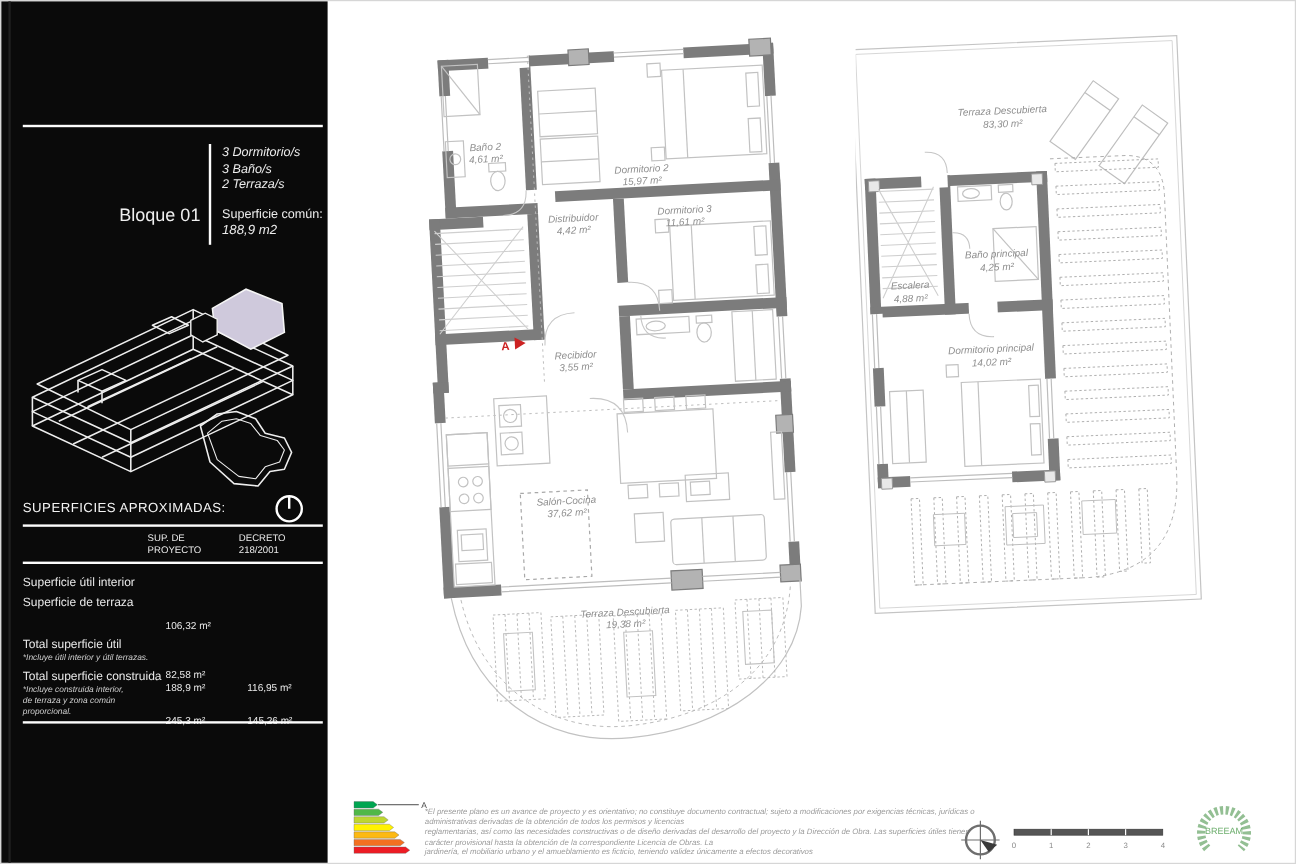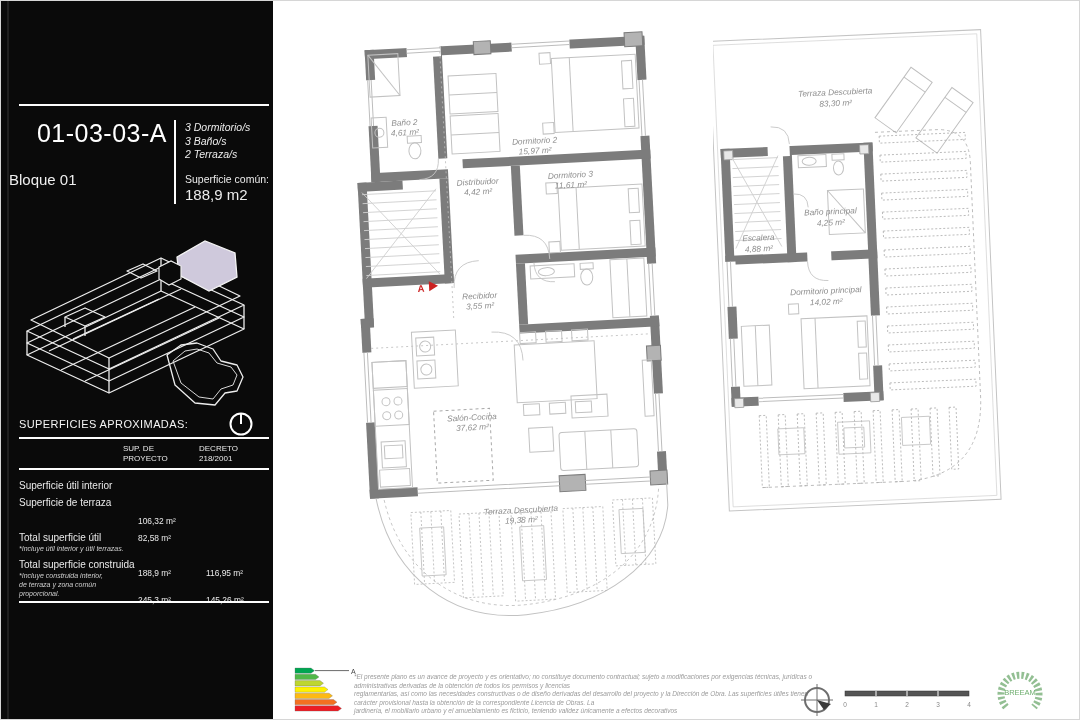--- a/index.html
+++ b/index.html
@@ -4,25 +4,25 @@
 <style>
   * { margin:0; padding:0; box-sizing:border-box; }
   html,body { width:1080px; height:720px; background:#fff; font-family:"Liberation Sans", sans-serif; }
   #page { position:relative; width:1080px; height:720px; background:#fff; border:1px solid #d6d6d6; overflow:hidden; }
 
   
   .sidebar { position:absolute; left:0; top:0; width:272px; height:720px; background:#0a0a0a; color:#f2f2f2; }
   .edge-strip { position:absolute; left:6px; top:0; width:2px; height:720px; background:#1f1f1f; }
   .hrule { position:absolute; left:18px; width:250px; height:2px; background:#fdfdfd; }
   .unit-code { position:absolute; left:8px; top:118px; width:158px; text-align:right; font-size:25px; letter-spacing:0.5px; color:#fff; }
-  .block-label { position:absolute; left:8px; top:170px; width:158px; font-size:15px; color:#efefef; }
+  .block-label { position:absolute; left:8px; top:170px; width:158px; text-align:right; font-size:15px; color:#efefef; }
   .vrule { position:absolute; left:173px; top:119px; width:2px; height:84px; background:#fdfdfd; }
   .specs { position:absolute; left:184px; top:120px; font-size:10.5px; line-height:13.5px; color:#ececec;font-style:italic; }
   .sup-label { position:absolute; left:184px; top:172px; font-size:10.5px; color:#ececec; }
-  .sup-value { position:absolute; left:184px; top:185px; font-size:15px; color:#ececec; }
+  .sup-value { position:absolute; left:184px; top:185px; font-size:11px; color:#ececec;font-style:italic; }
   .surf-title { position:absolute; left:18px; top:417px; font-size:11px; letter-spacing:0.4px; color:#f4f4f4; }
   .th { position:absolute; font-size:8px; line-height:9.5px; text-align:left; color:#e9e9e9; white-space:pre-line; }
   .tl { position:absolute; left:18px; font-size:10px; color:#e9e9e9; }
   .tn { position:absolute; left:18px; font-size:7px; font-style:italic; line-height:9px; color:#cfcfcf; white-space:pre-line; }
   .tv { position:absolute; font-size:8.4px; color:#e9e9e9;margin-top:36px; }
 
   
   .plan { position:absolute; }
   .disclaimer { position:absolute; left:353px; top:672px; width:465px; font-size:6.5px; line-height:8.6px; font-style:italic; color:#9b9b9b; white-space:pre-line; }
   svg text.room { font-family:"Liberation Sans",sans-serif; font-size:8.3px; font-style:italic; fill:#8f8f8f; text-anchor:middle; }
@@ -30,21 +30,20 @@
 </style>
 </head>
 <body>
 
 <div id="page">
 
   <div class="sidebar">
     <div class="edge-strip"></div>
     <div class="hrule" style="top:103px"></div>
 
-    <div class="unit-code">01-03-03-A</div>
     <div class="block-label">Bloque 01</div>
     <div class="vrule"></div>
 
     <div class="specs">
       <div>3 Dormitorio/s</div>
       <div>3 Baño/s</div>
       <div>2 Terraza/s</div>
     </div>
     <div class="sup-label">Superficie común:</div>
     <div class="sup-value">188,9  m2</div>
@@ -84,21 +83,21 @@
     <div class="th" style="left:122px;top:443px;width:78px">SUP. DE
 PROYECTO</div>
     <div class="th" style="left:198px;top:443px;width:70px">DECRETO
 218/2001</div>
     <div class="hrule" style="top:467px"></div>
 
     <div class="tl" style="top:479px">Superficie útil interior</div>
     <div class="tv" style="left:137px;top:479px">106,32  m²</div>
 
     <div class="tl" style="top:496px">Superficie de terraza</div>
-    <div class="tv" style="left:137px;top:496px">82,58  m²</div>
+    <div class="tv" style="left:137px;top:520px">82,58  m²</div>
 
     <div class="tl" style="top:531px">Total superficie útil</div>
     <div class="tn" style="top:543px">*Incluye útil interior y útil terrazas.</div>
     <div class="tv" style="left:137px;top:531px">188,9  m²</div>
     <div class="tv" style="left:205px;top:531px">116,95  m²</div>
 
     <div class="tl" style="top:558px">Total superficie construida</div>
     <div class="tn" style="top:570px">*Incluye construida interior,
 de terraza y zona común
 proporcional.</div>

